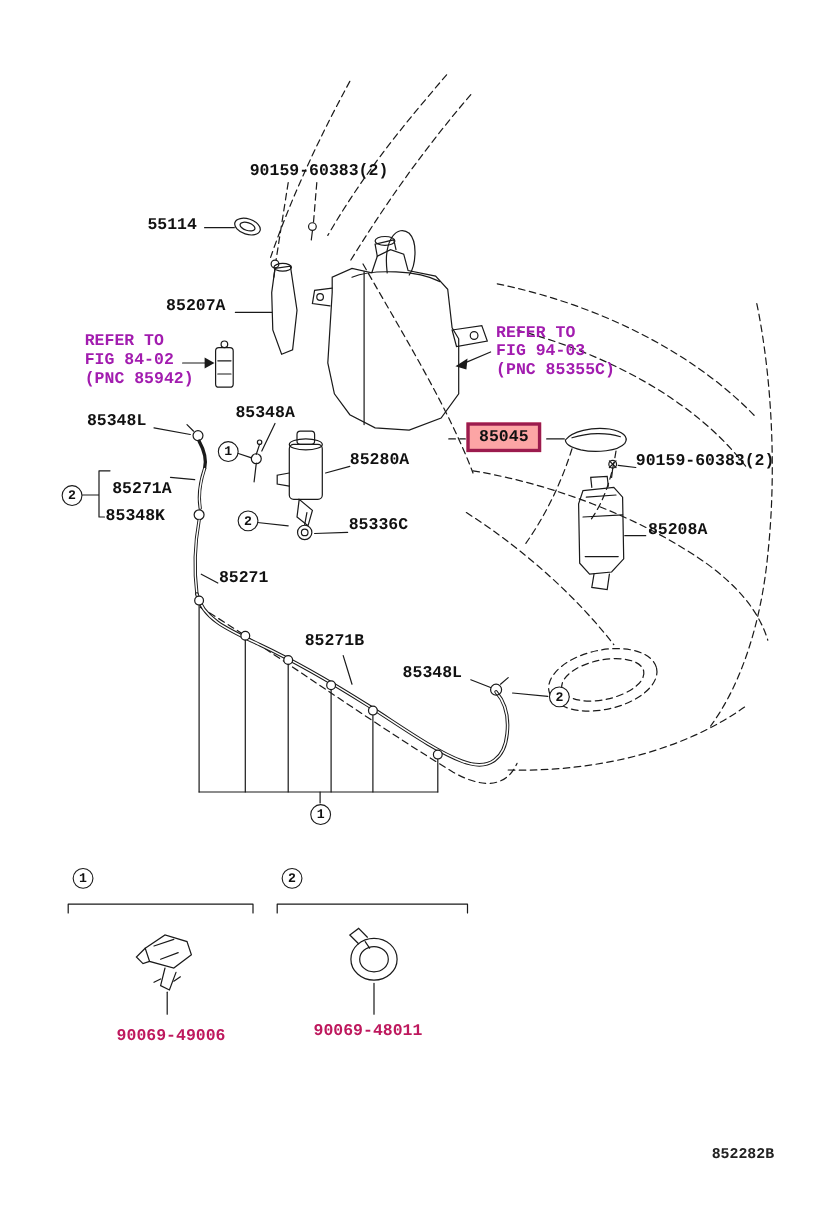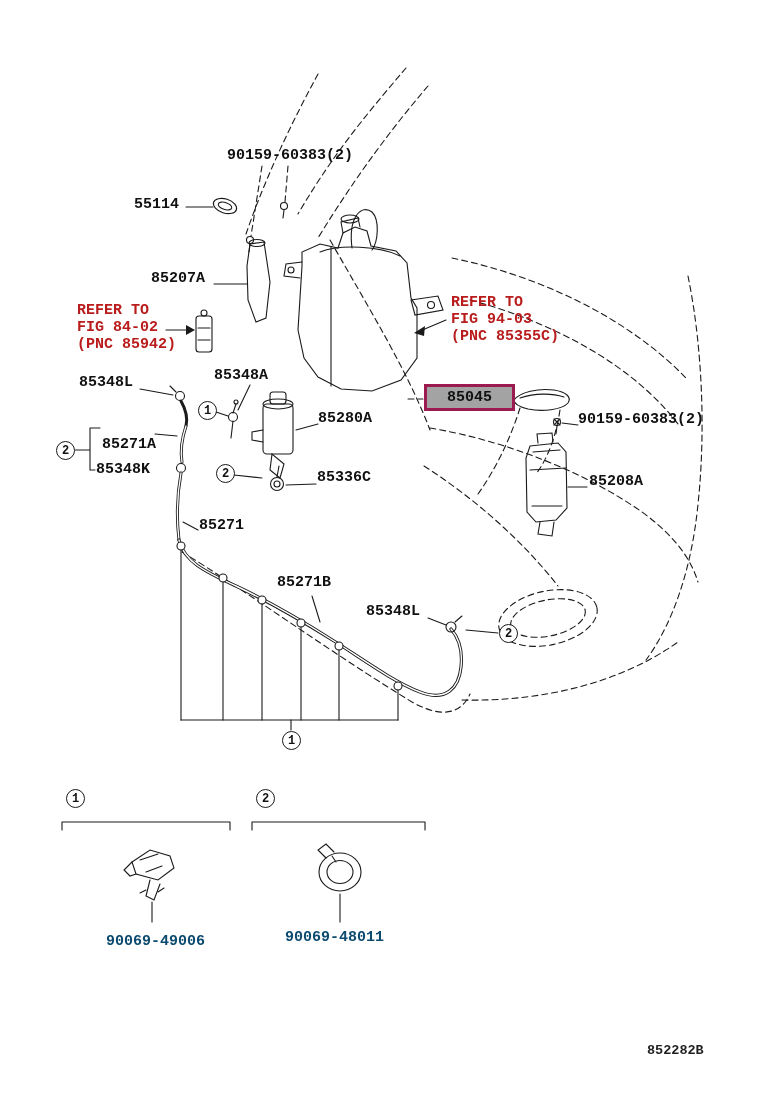--- a/index.html
+++ b/index.html
@@ -1,27 +1,27 @@
 <!DOCTYPE html>
 <html><head>
 <meta charset="utf-8">
 <style>
   html,body{margin:0;padding:0;background:#fff;}
   .canvas{position:relative;width:760px;height:1112px;background:#fff;overflow:hidden;
           font-family:"Liberation Mono","DejaVu Sans Mono",monospace;}
   svg.art{position:absolute;left:0;top:0;}
   .lbl{position:absolute;font-weight:700;font-size:15px;color:#111;white-space:pre;z-index:3;}
-  .ref{position:absolute;font-weight:700;font-size:15px;color:#b91c1c;line-height:17px;z-index:3;}
+  .ref{position:absolute;font-weight:700;font-size:15px;color:#a21caf;line-height:17px;z-index:3;}
   .co{position:absolute;width:19px;height:19px;border:1.6px solid #1a1a1a;border-radius:50%;
       background:#fff;display:flex;align-items:center;justify-content:center;
       font-weight:700;font-size:12px;color:#111;z-index:4;box-sizing:border-box;}
-  .hl{position:absolute;left:424px;top:384px;width:91px;height:27px;background:#a3a3a3;
+  .hl{position:absolute;left:424px;top:384px;width:68px;height:27px;background:#fca5a5;
       border:3px solid #9b1b4e;display:flex;align-items:center;justify-content:center;
       font-weight:700;font-size:15px;color:#111;z-index:4;box-sizing:border-box;}
-  .legend-label{position:absolute;font-weight:700;font-size:15px;color:#0c4a6e;z-index:3;}
+  .legend-label{position:absolute;font-weight:700;font-size:15px;color:#be185d;z-index:3;}
   .footer-code{position:absolute;left:647px;top:1043px;font-weight:700;font-size:13.5px;color:#222;z-index:3;}
 </style>
 </head>
 <body>
 
 <div class="canvas">
 
   <svg class="art" width="760" height="1112" viewBox="0 0 760 1112" fill="none" stroke="#1a1a1a" stroke-width="1.1" stroke-linecap="round">
 
     <g stroke-dasharray="6 4">

